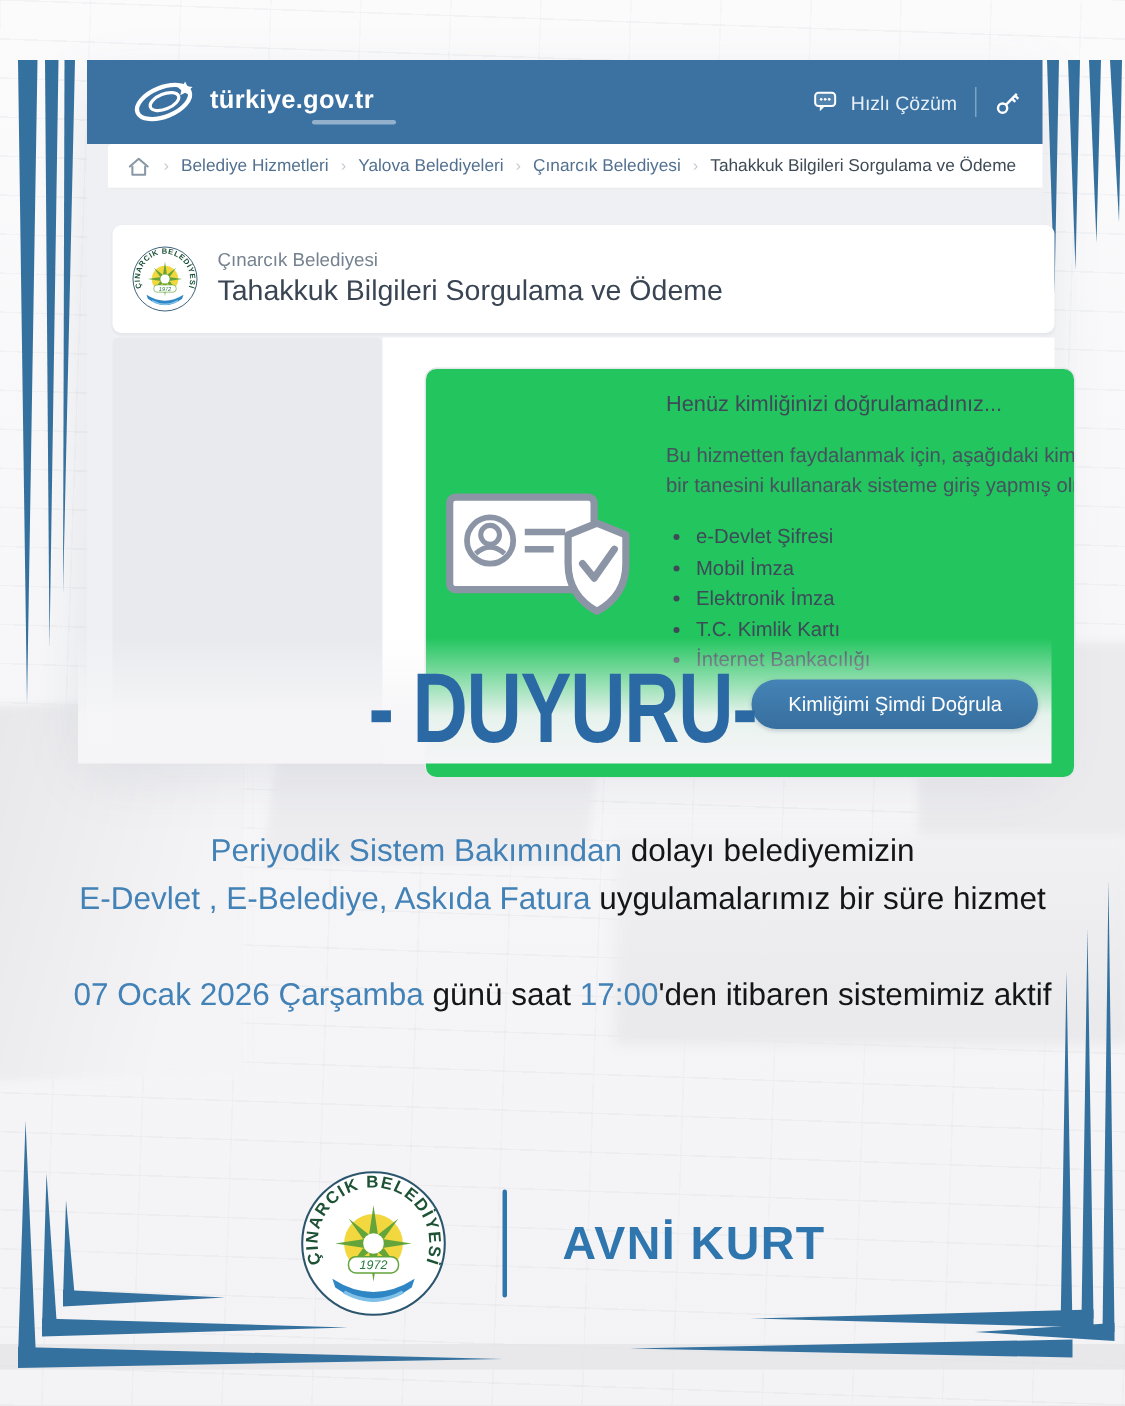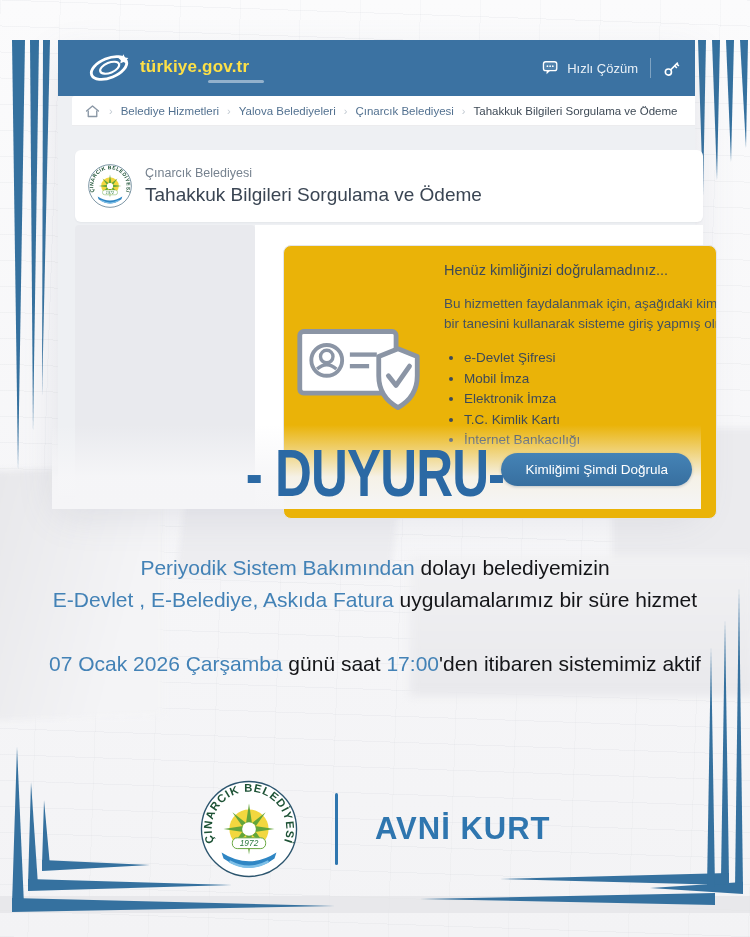--- a/index.html
+++ b/index.html
@@ -19,39 +19,39 @@
   .bg-band{position:absolute;left:0;right:0;top:896px;height:17px;background:#e4e4e7;opacity:.75;}
   
   .corner{position:absolute;pointer-events:none;z-index:1;}
   .corner path{fill:#35719f;}
   
   .browser{position:absolute;left:58px;top:40px;width:637px;height:455px;z-index:2;
            background:#eef0f3;box-shadow:0 18px 38px rgba(110,120,140,.16);overflow:visible;}
   .browser::after{content:"";position:absolute;left:-6px;right:-6px;bottom:-14px;height:84px;z-index:5;
            background:linear-gradient(to bottom, rgba(246,246,248,0), rgba(246,246,248,.93) 62%, #f5f5f7);pointer-events:none;}
   .gov-header{position:absolute;left:0;top:0;right:0;height:56px;background:#3b72a2;display:flex;align-items:center;padding:0 14px 0 28px;}
-  .brand{display:flex;align-items:center;gap:8px;color:#fde047;}
+  .brand{display:flex;align-items:center;gap:8px;color:#ffffff;}
   .brand-text{font-size:17px;font-weight:bold;letter-spacing:.2px;position:relative;top:-1px;}
   .brand-slogan{position:absolute;left:150px;top:40px;width:56px;height:3px;background:rgba(255,255,255,.45);border-radius:2px;}
   .header-right{margin-left:auto;display:flex;align-items:center;gap:12px;color:#e8f0f7;}
   .quick{display:flex;align-items:center;gap:7px;font-size:13px;cursor:pointer;}
   .hdr-divider{width:1px;height:20px;background:rgba(255,255,255,.35);}
   .crumb-bar{position:absolute;left:14px;top:56px;right:0;height:30px;background:#ffffff;border-bottom:1px solid #ececee;
              display:flex;align-items:center;gap:8px;padding:0 12px;border-radius:3px 0 0 0;}
   .crumb{font-size:11.5px;color:#527190;white-space:nowrap;cursor:pointer;}
   .crumb.current{color:#3e4a56;cursor:default;}
   .crumb-sep{color:#c2cad2;font-size:11px;}
   .browser-body{position:absolute;left:0;top:86px;right:0;bottom:0;background:#eef0f3;}
   .title-card{position:absolute;left:17px;top:24px;right:-8px;height:72px;background:#fff;border-radius:6px;
               box-shadow:0 1px 2px rgba(40,50,70,.05);display:flex;align-items:center;gap:13px;padding-left:13px;}
   .muni-name{font-size:12.5px;color:#76828f;margin-bottom:4px;}
   .page-title{font-size:19px;color:#3a4553;}
   .side-panel{position:absolute;left:17px;top:99px;width:180px;bottom:-14px;background:#e9eaee;border-radius:4px;}
   .content-area{position:absolute;left:197px;top:99px;right:-8px;bottom:-14px;background:#ffffff;}
-  .auth-card{position:absolute;left:28px;top:20px;right:-14px;bottom:-10px;background:#eab308;border:1px solid #e4e6ea;border-radius:8px;overflow:hidden;}
+  .auth-card{position:absolute;left:28px;top:20px;right:-14px;bottom:-10px;background:#22c55e;border:1px solid #e4e6ea;border-radius:8px;overflow:hidden;}
   .auth-icon{position:absolute;left:10px;top:72px;width:130px;}
   .auth-text{position:absolute;left:160px;top:16px;right:0;}
   .auth-heading{font-size:14.5px;color:#3e4a58;margin:0 0 16px 0;white-space:nowrap;}
   .auth-line{font-size:13.5px;color:#46525f;line-height:20px;white-space:nowrap;}
   .auth-list{margin:16px 0 0 0;padding:0 0 0 20px;}
   .auth-list li{font-size:13.5px;color:#3e4a58;margin-bottom:5.5px;}
   .verify-btn{position:absolute;right:3px;top:413px;z-index:6;border:none;cursor:pointer;color:#fff;
               font-size:13.5px;padding:9px 24px;border-radius:17px;
               background:linear-gradient(180deg,#4583b6,#376f9f);box-shadow:0 1px 3px rgba(30,60,90,.25);margin-left:44px;}
   

